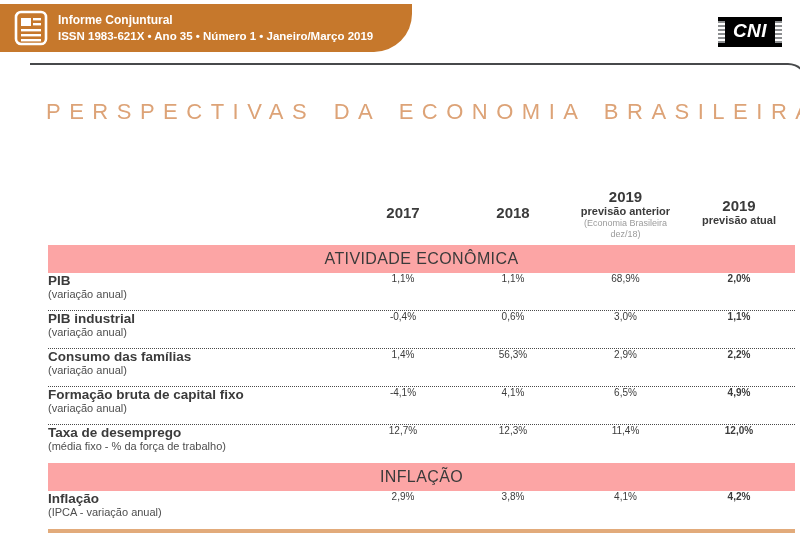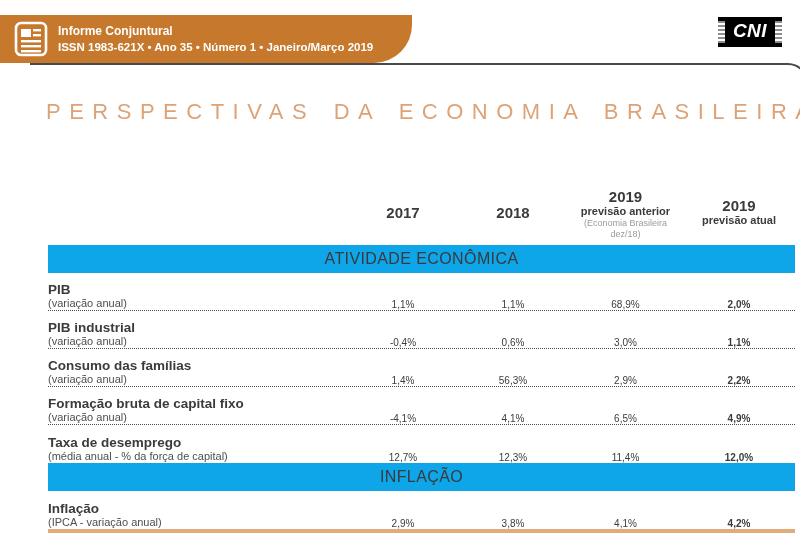--- a/index.html
+++ b/index.html
@@ -8,21 +8,21 @@
     position:relative;
     width:800px; height:533px;
     background:#ffffff;
     overflow:hidden;
     font-family:"Liberation Sans", sans-serif;
     color:#3b3b3b;
   }
 
   
   .topbar {
-    position:absolute; left:0; top:15px;
+    position:absolute; left:0; top:4px;
     width:412px; height:48px;
     background:#c6782c;
     border-bottom-right-radius:38px;
     display:flex; align-items:center;
   }
   .doc-icon { margin-left:14px; width:34px; height:36px; flex:0 0 auto; }
   .topbar-text { margin-left:10px; color:#ffffff; }
   .topbar-title { font-size:12px; font-weight:bold; line-height:16px; }
   .topbar-meta  { font-size:11.5px; font-weight:bold; line-height:16px; }
 
@@ -67,34 +67,34 @@
   .hlabel { width:300px; }
   .hcell { text-align:center; display:flex; flex-direction:column; justify-content:flex-end; }
   .hcell.c1, .hcell.c2 { width:110px; padding-bottom:24px; }
   .hcell.c3 { width:115px; padding-bottom:6px; }
   .hcell.c4 { width:112px; padding-bottom:18px; }
   .hyear { font-size:15px; font-weight:bold; line-height:17px; }
   .hsub  { font-size:11px; font-weight:bold; line-height:13px; }
   .hnote { font-size:9px;  font-weight:400; color:#9b9b9b; line-height:10.5px; }
 
   .band {
-    height:28px; background:#0ea5e9;
+    height:28px; background:#fca5a5;
     display:flex; align-items:center; justify-content:center;
     font-size:16px; font-weight:500; color:#3a3a3a; letter-spacing:0.4px;
   }
 
-  .trow { display:flex; height:38px; align-items:flex-end; }
+  .trow { display:flex; height:38px; align-items:flex-start; }
   .trow.sep { border-bottom:1px dotted #4a4a4a; }
   .tlabel { width:300px; display:flex; flex-direction:column; justify-content:center; }
   .tlabel .lbl { font-size:13.5px; font-weight:bold; line-height:15px; }
   .tlabel .sub { font-size:11px; font-weight:400; color:#4e4e4e; line-height:13px; }
   .tval { text-align:center; font-size:10px; }
   .tval.c1, .tval.c2 { width:110px; }
   .tval.c3 { width:115px; }
-  .tval.c4 { width:112px; font-weight:bold;margin-top:28px; }
+  .tval.c4 { width:112px; font-weight:bold; }
 
   .band-next { height:28px; background:#e2ab7b; margin-top:0; }
 </style>
 </head>
 <body>
 
 <div class="topbar">
   <div class="doc-icon">
     <svg viewBox="0 0 34 36" width="34" height="36">
       <rect x="2" y="2" width="30" height="32" rx="5" fill="none" stroke="#ffffff" stroke-width="2.6"></rect>
@@ -186,21 +186,21 @@
     </div>
     <div class="tval c1">-4,1%</div>
     <div class="tval c2">4,1%</div>
     <div class="tval c3">6,5%</div>
     <div class="tval c4">4,9%</div>
   </div>
 
   <div class="trow">
     <div class="tlabel">
       <div class="lbl">Taxa de desemprego</div>
-      <div class="sub">(média anual - % da força de capital)</div>
+      <div class="sub">(média fixo - % da força de trabalho)</div>
     </div>
     <div class="tval c1">12,7%</div>
     <div class="tval c2">12,3%</div>
     <div class="tval c3">11,4%</div>
     <div class="tval c4">12,0%</div>
   </div>
 
   <div class="band">INFLAÇÃO</div>
 
   <div class="trow">

